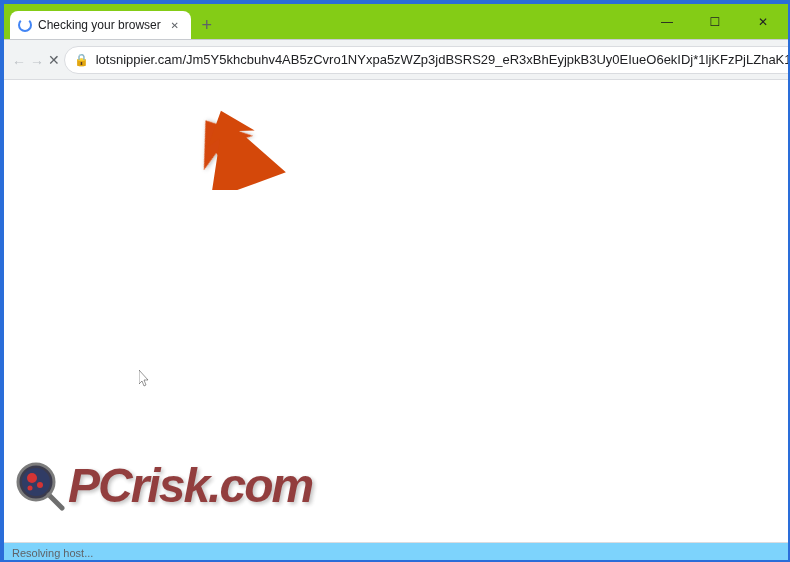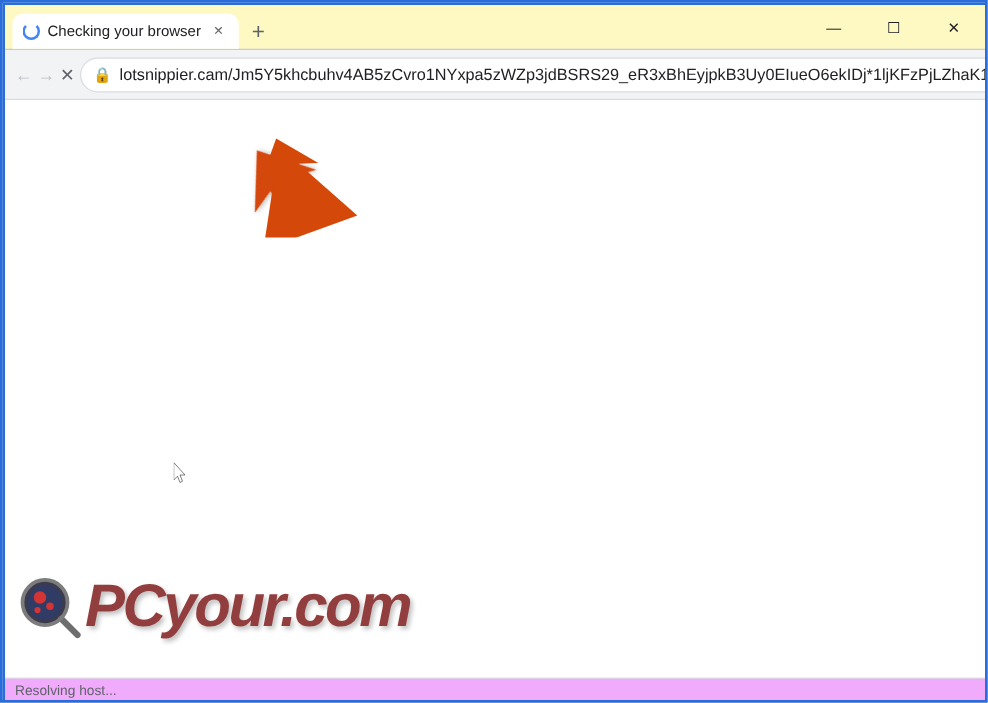--- a/index.html
+++ b/index.html
@@ -18,21 +18,21 @@
       height: 562px;
       display: flex;
       flex-direction: column;
       background: #fff;
       border: 2px solid #2a6dd9;
     }
 
     
     .title-bar {
       height: 36px;
-      background: #fef9c3;
+      background: #84cc16;
       display: flex;
       align-items: center;
       flex-shrink: 0;
       border-bottom: 1px solid #c8cbd0;
     }
 
     .tab-area {
       display: flex;
       align-items: flex-end;
       height: 100%;
@@ -180,21 +180,21 @@
       top: 20px;
       left: 180px;
       width: 120px;
       height: 90px;
       pointer-events: none;
     }
 
     
     .status-bar {
       height: 20px;
-      background: #f0abfc;
+      background: #7dd3fc;
       display: flex;
       align-items: center;
       padding: 0 8px;
       font-size: 11px;
       color: #5f6368;
       border-top: 1px solid #dadce0;
       flex-shrink: 0;
     }
 
     
@@ -334,21 +334,21 @@
 
           <circle cx="18" cy="18" r="5" fill="#cc1111"></circle>
           <circle cx="26" cy="25" r="3" fill="#cc1111"></circle>
           <circle cx="16" cy="28" r="2.5" fill="#cc1111"></circle>
 
           <line x1="35" y1="35" x2="48" y2="48" stroke="#555" stroke-width="5" stroke-linecap="round"></line>
 
           <circle cx="22" cy="22" r="18" fill="none" stroke="#666" stroke-width="3"></circle>
         </svg>
         <div class="pcrisk-text">
-          <span>PC</span><span>your.com</span>
+          <span>PC</span><span>risk.com</span>
         </div>
       </div>
     </div>
 
   </div>
 
   <div class="status-bar">
     <span>Resolving host...</span>
   </div>
 </div>

